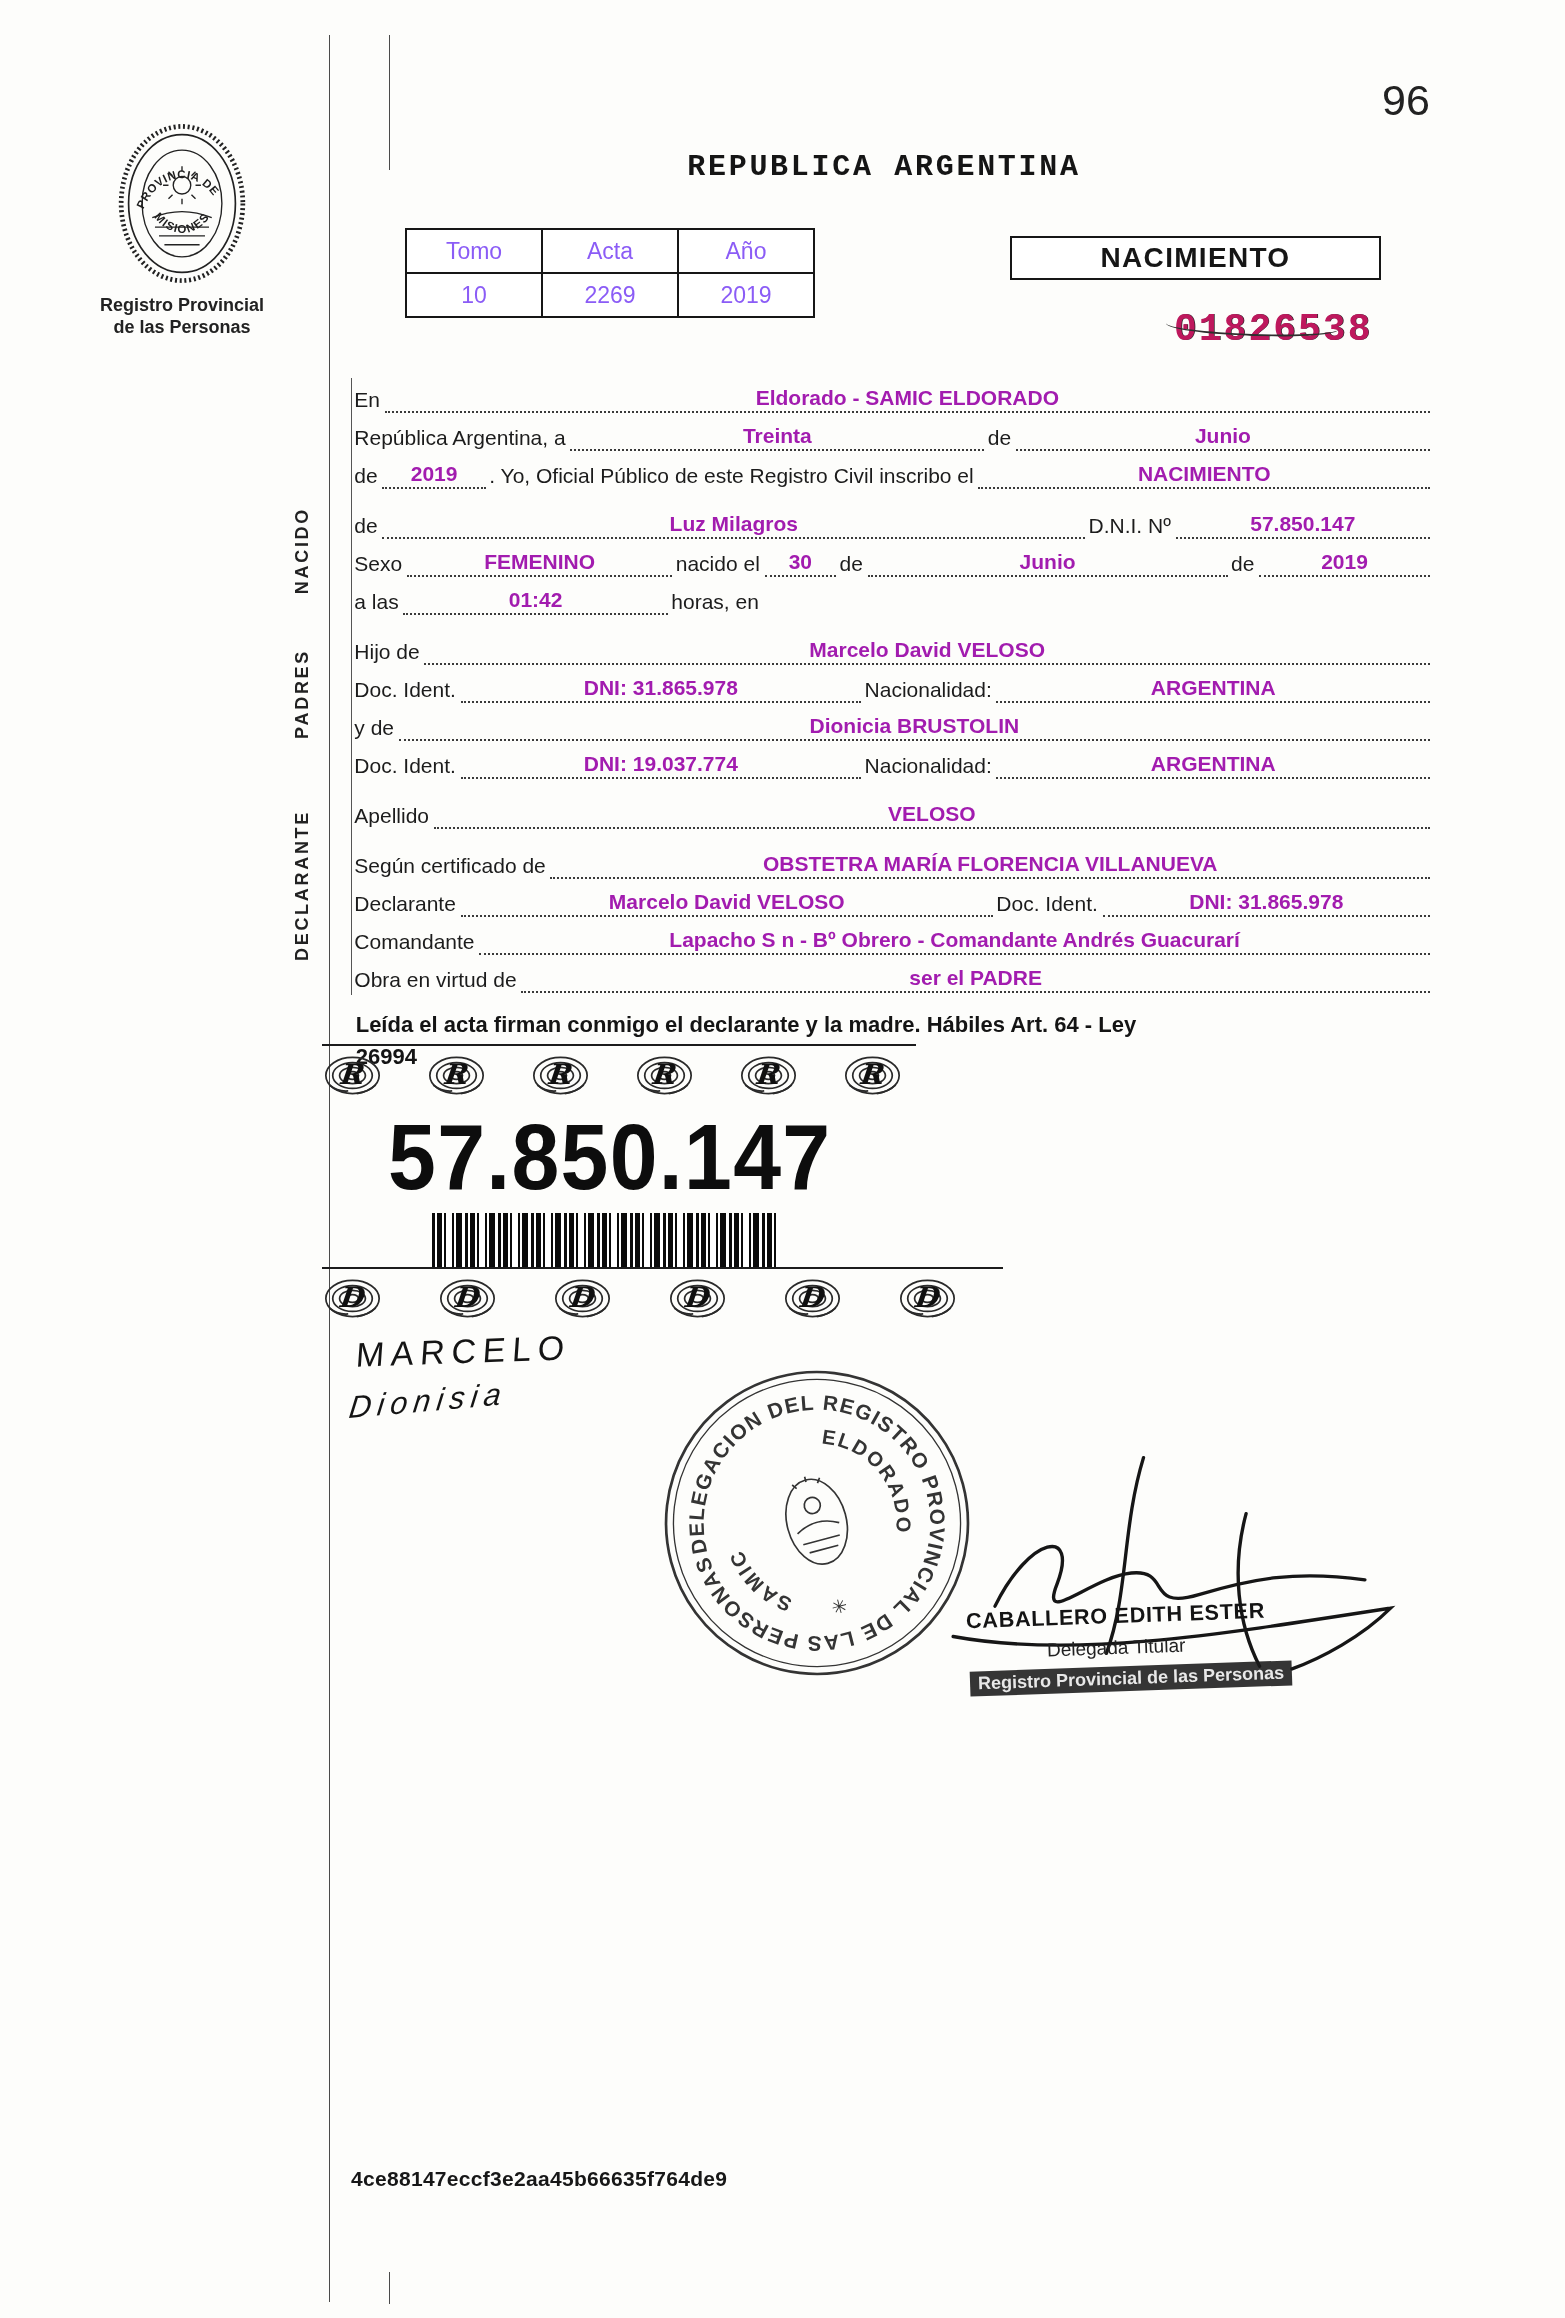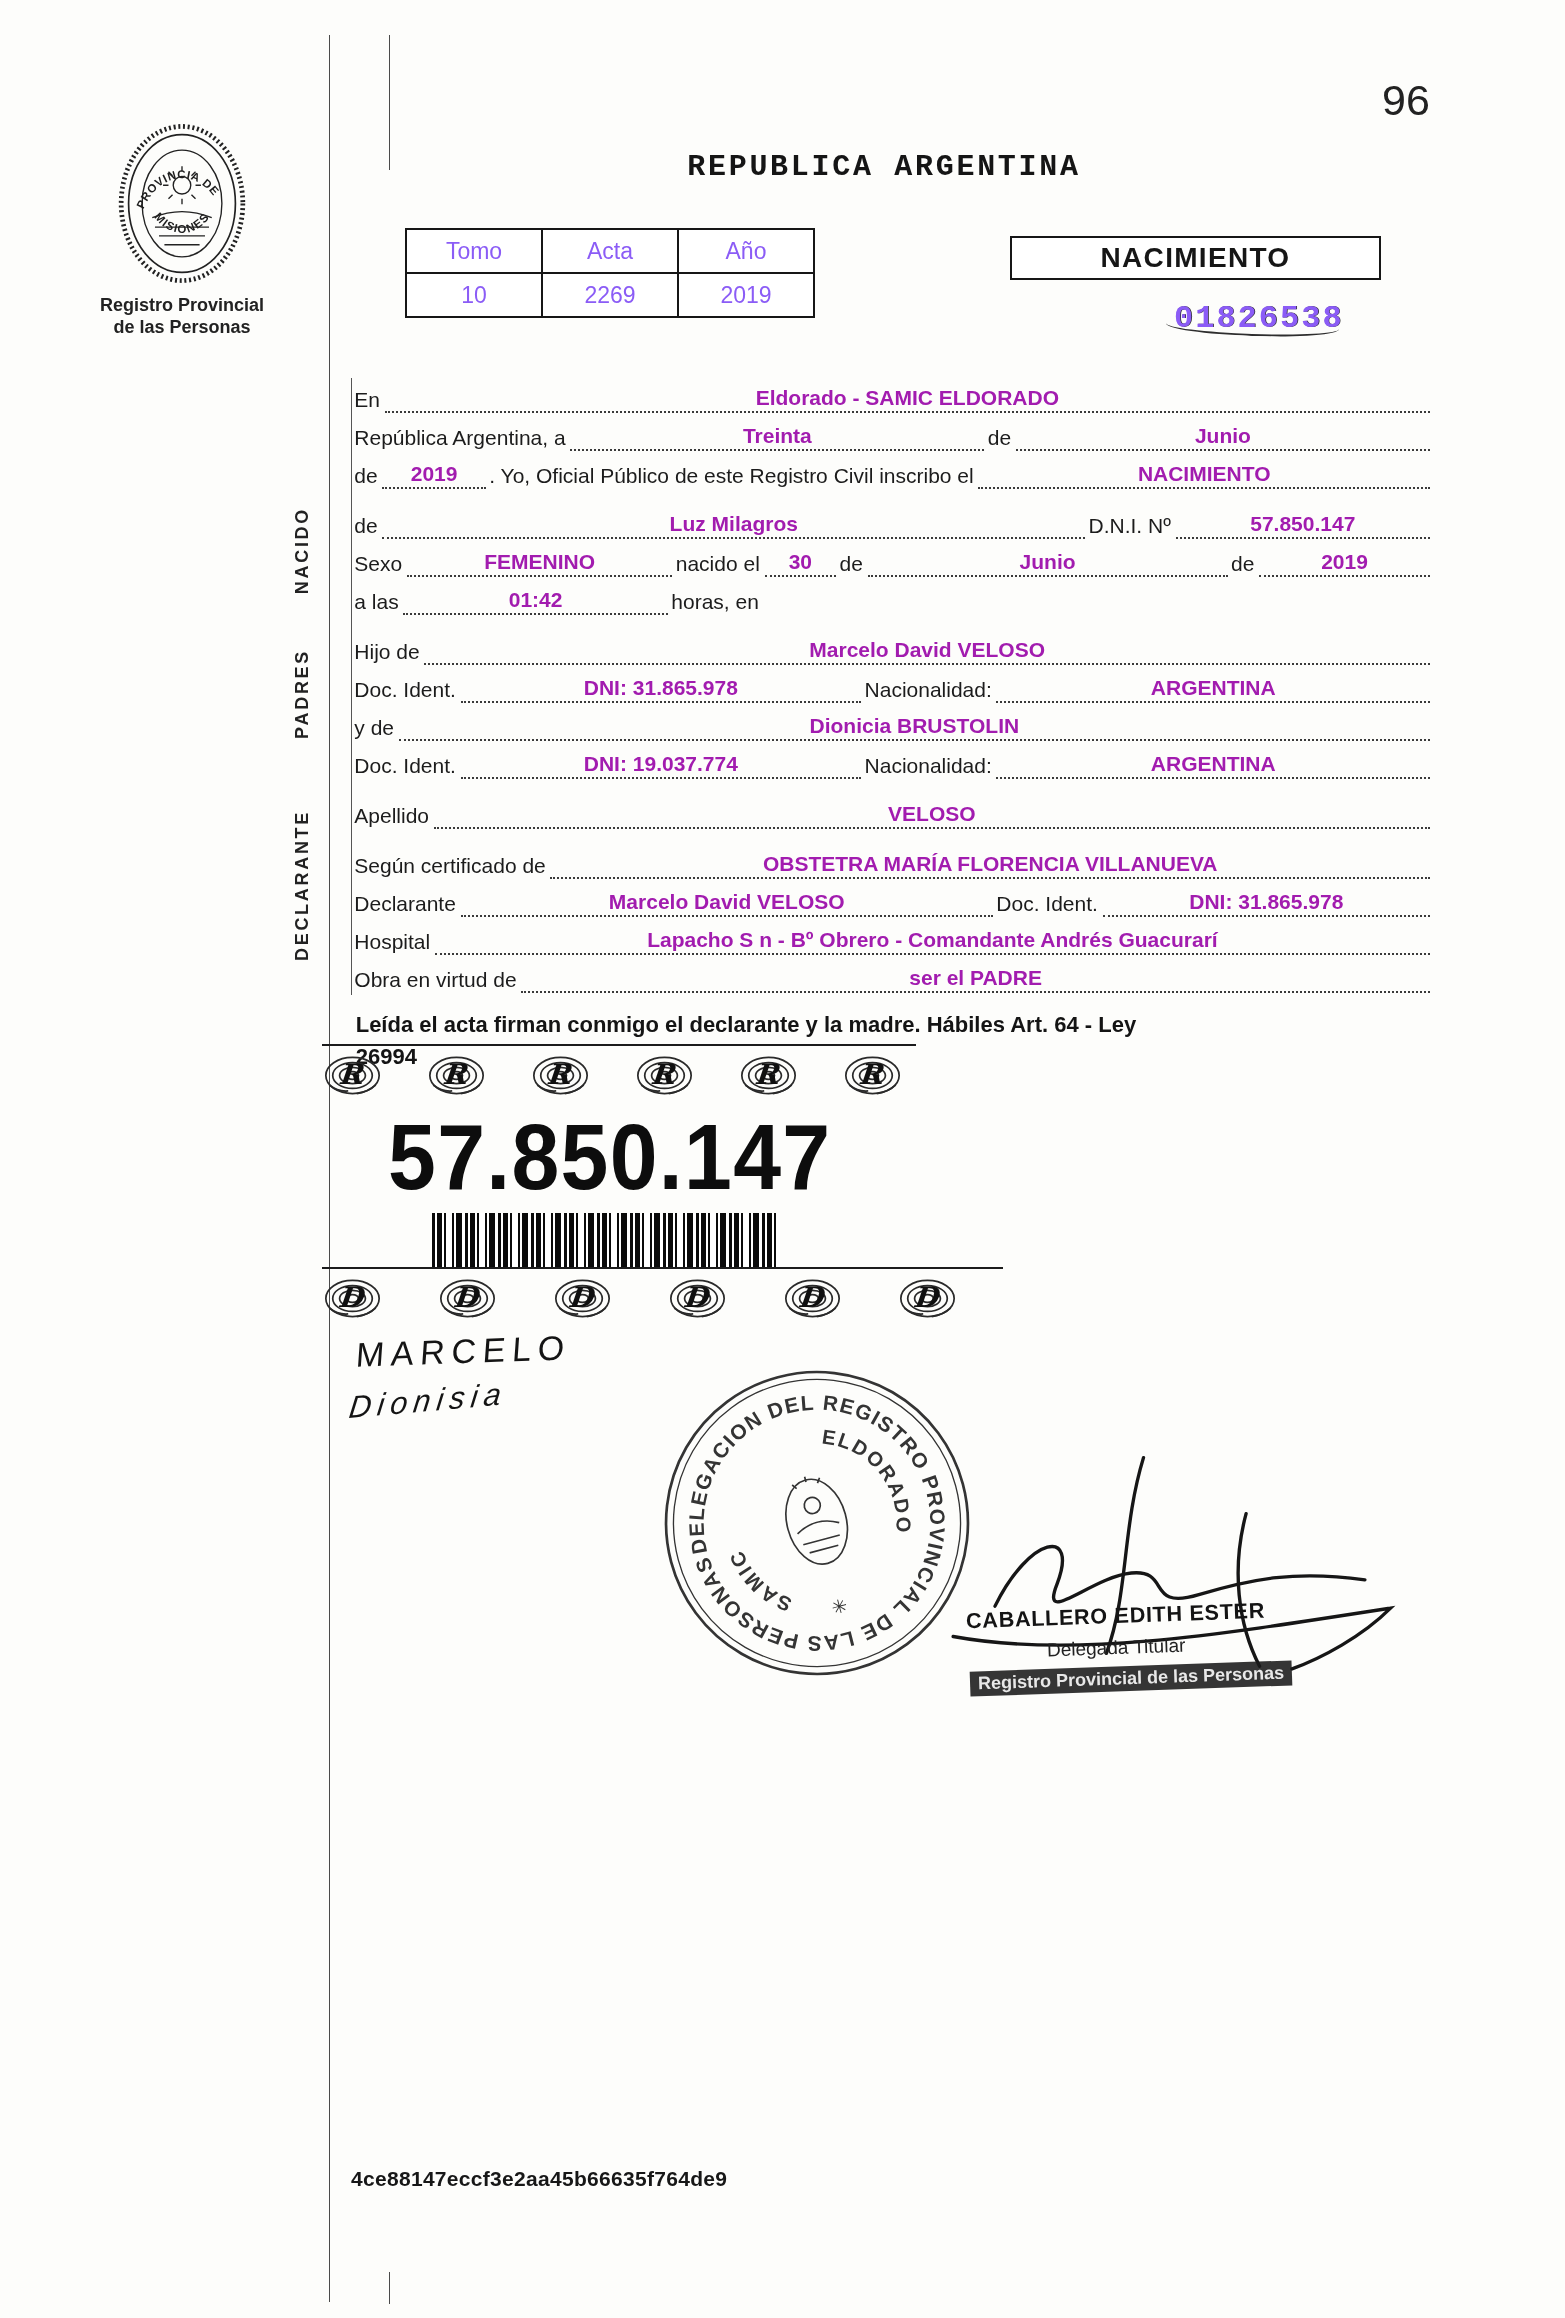--- a/index.html
+++ b/index.html
@@ -30,22 +30,22 @@
 
   
   #recbox{left:405px;top:228px;border-collapse:collapse;background:#fff;}
   #recbox th,#recbox td{border:2px solid #161616;width:132px;height:40px;
       text-align:center;font-size:23px;font-weight:400;color:#8b5cf6;}
 
   
   #actbox{left:1010px;top:236px;width:367px;height:40px;border:2px solid #161616;
       text-align:center;line-height:40px;font-size:28px;letter-spacing:1.3px;
       font-weight:600;background:#fff;color:#161616;}
-  #serial{left:1174px;top:300px;font-family:"Liberation Mono",monospace;
-      font-weight:700;font-size:32px;letter-spacing:2px;color:#8b5cf6;
+  #serial{left:1174px;top:308px;font-family:"Liberation Mono",monospace;
+      font-weight:700;font-size:38px;letter-spacing:2px;color:#be185d;
       text-shadow:0.7px 0 0 #2b2b2b;}
   #serialwave{left:1166px;top:316px;width:173px;height:17.5px;
       border-bottom:2.7px solid #2e2e2e;border-radius:50%;transform:rotate(2deg);}
 
   
   #form{left:353px;top:375px;width:1077px;}
   .fline{display:flex;align-items:flex-end;height:38px;font-size:21px;}
   .fline.gap{margin-top:12px;}
   .flabel{white-space:nowrap;padding:0 4.7px 1.3px 3.4px;color:#1c1c1c;}
   .flabel:first-child{padding-left:1.3px;}
@@ -236,21 +236,21 @@
         <span class="flabel">Según certificado de</span>
         <span class="ffill" style="flex: 1 1 0%;">OBSTETRA MARÍA FLORENCIA VILLANUEVA</span>
       </div>
       <div class="fline">
         <span class="flabel">Declarante</span>
         <span class="ffill" style="flex: 0.9 1 0%;">Marcelo David VELOSO</span>
         <span class="flabel">Doc. Ident.</span>
         <span class="ffill" style="flex: 0.55 1 0%;">DNI: 31.865.978</span>
       </div>
       <div class="fline">
-        <span class="flabel">Hospital</span>
+        <span class="flabel">Comandante</span>
         <span class="ffill" style="flex: 1 1 0%;">Lapacho S n - Bº Obrero - Comandante Andrés Guacurarí</span>
       </div>
       <div class="fline">
         <span class="flabel">Obra en virtud de</span>
         <span class="ffill" style="flex: 1 1 0%;">ser el PADRE</span>
       </div>
     </div>
   <div id="closing">
     <span>Leída el acta firman conmigo el declarante y la madre. Hábiles   Art. 64 - Ley</span><br>
     <span>26994</span>

